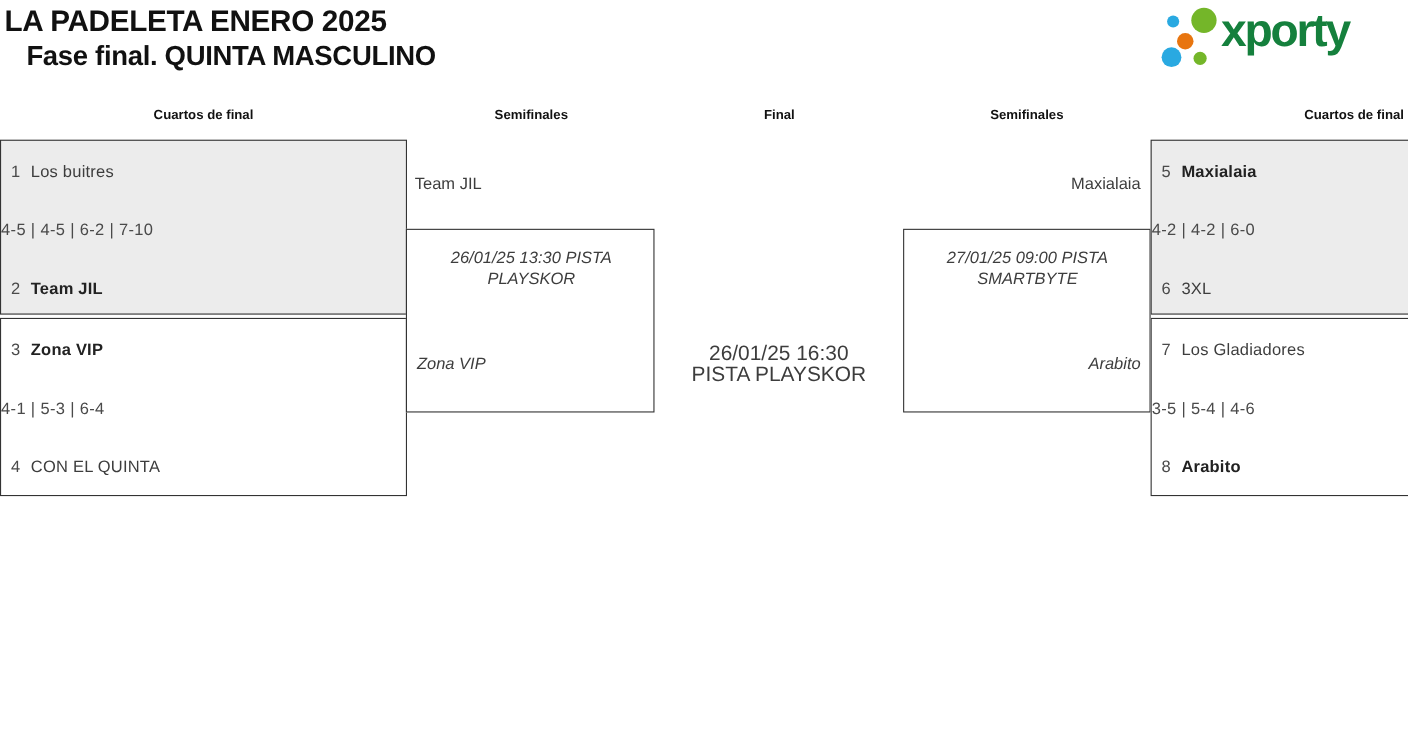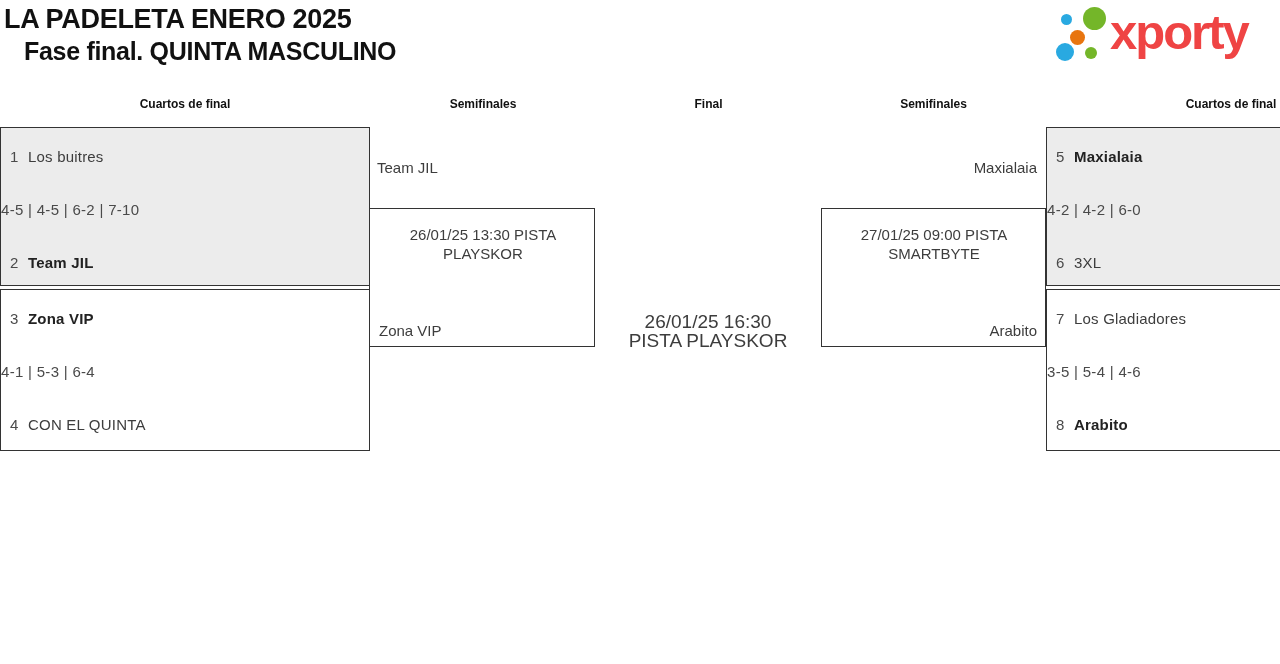--- a/index.html
+++ b/index.html
@@ -11,41 +11,41 @@
   .page-title{position:absolute;left:4px;top:4px;font-size:27px;font-weight:700;color:#111;letter-spacing:-0.3px;white-space:nowrap;}
   .page-subtitle{position:absolute;left:4px;top:37px;font-size:25px;font-weight:700;color:#111;letter-spacing:-0.3px;white-space:nowrap;margin-left:20px;}
   
   .logo{position:absolute;left:1046px;top:0;width:234px;height:72px;}
   .logo .dot{position:absolute;border-radius:50%;}
   .dot-blue-sm{left:15px;top:14px;width:11px;height:11px;background:#29a9e1;}
   .dot-green-lg{left:37px;top:7px;width:23px;height:23px;background:#74b629;}
   .dot-orange{left:24px;top:30px;width:15px;height:15px;background:#e8750f;}
   .dot-blue-lg{left:10px;top:43px;width:18px;height:18px;background:#29a9e1;}
   .dot-green-sm{left:39px;top:47px;width:12px;height:12px;background:#74b629;}
-  .logo-text{position:absolute;left:64px;top:4px;font-size:49px;font-weight:700;color:#ef4444;letter-spacing:-2px;}
+  .logo-text{position:absolute;left:64px;top:4px;font-size:42px;font-weight:700;color:#15803d;letter-spacing:-2px;}
   
   .round-header{position:absolute;top:97px;height:22px;font-size:12px;font-weight:700;color:#111;text-align:center;white-space:nowrap;}
   .rh-1{left:0;width:370px;}
   .rh-2{left:370px;width:226px;}
   .rh-3{left:596px;width:225px;}
   .rh-4{left:821px;width:225px;}
   .rh-5{left:1046px;width:370px;}
   
   .match{position:absolute;border:1px solid #333;background:#fff;box-sizing:border-box;}
   .match.shaded{background:#ececec;}
   .qf{width:370px;height:159px;}
   .row{position:absolute;left:0;width:100%;height:18px;font-size:15px;line-height:18px;white-space:nowrap;}
   .row .seed{position:absolute;left:9px;color:#4a4a4a;}
   .row .team{position:absolute;left:27px;color:#3d3d3d;letter-spacing:0.2px;}
   .row .team.winner{font-weight:700;color:#222;}
   .row-a{top:20px;}
   .score-line{position:absolute;left:0;top:73px;width:100%;height:18px;font-size:15px;line-height:18px;text-align:left;color:#4a4a4a;letter-spacing:0.3px;}
   .row-b{top:126px;}
   
-  .sf{width:226px;height:139px;}
+  .sf{width:226px;height:167px;font-style:italic;}
   .sf .schedule{position:absolute;top:16px;left:28px;width:170px;font-size:15px;line-height:19px;text-align:center;color:#3d3d3d;}
   .sf .sf-team{position:absolute;top:113px;height:18px;font-size:15px;line-height:18px;color:#3d3d3d;white-space:nowrap;}
   .sf-left .sf-team{left:9px;}
   .sf-right .sf-team{right:8px;}
   
   .feeder{position:absolute;top:159px;height:18px;font-size:15px;line-height:18px;color:#3d3d3d;white-space:nowrap;}
   .feeder-left{left:377px;}
   .feeder-right{left:821px;width:216px;text-align:right;}
   
   .final-schedule{position:absolute;left:623px;top:312px;width:170px;font-size:19px;line-height:19px;text-align:center;color:#3d3d3d;}

